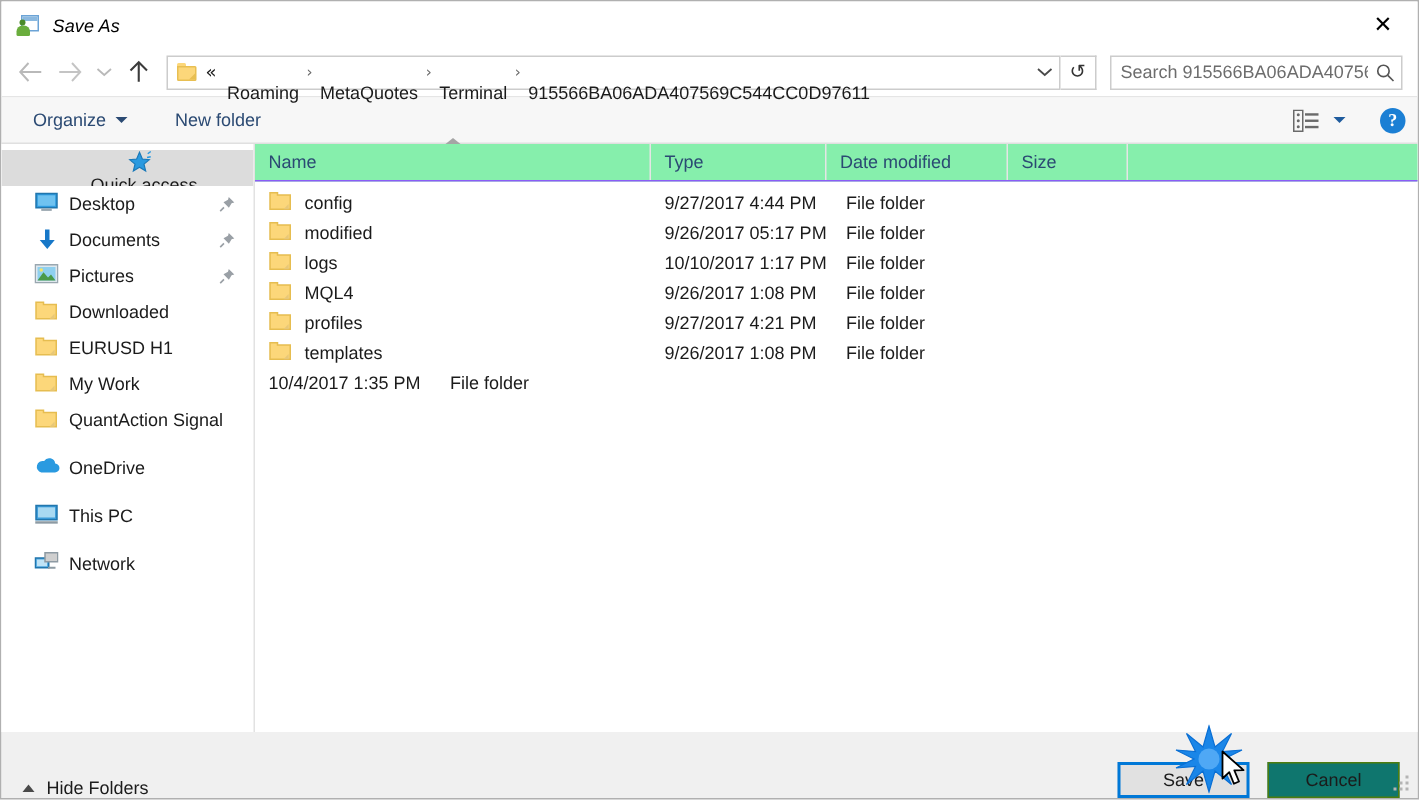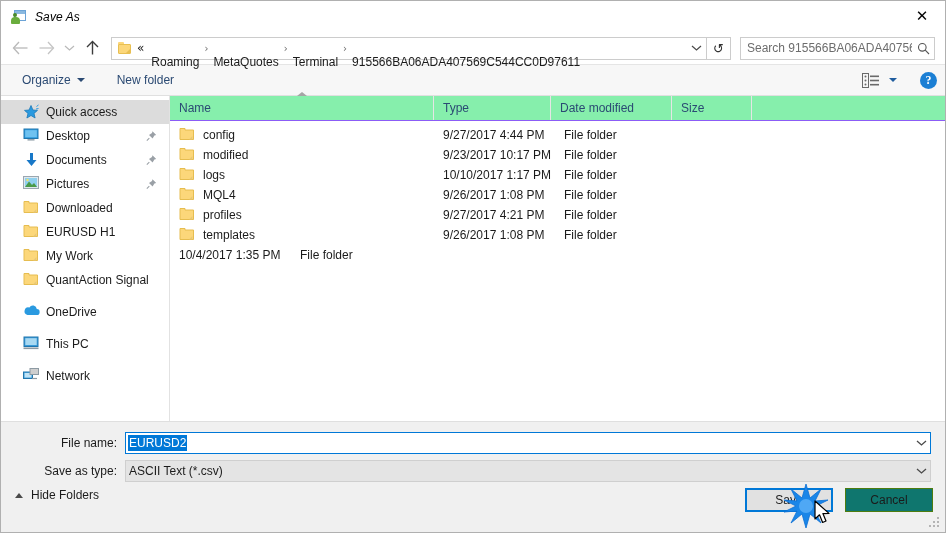--- a/index.html
+++ b/index.html
@@ -225,21 +225,21 @@
   }
   .side-item {
     height: 24px;
     display: flex; align-items: center;
     padding-left: 22px;
     font-size: 12px; color: #1b1b1b;
     white-space: nowrap;
     position: relative;
     box-sizing: border-box;
   }
-  .side-item.root { padding-left: 22px; }
+  .side-item.root { padding-left: 22px; flex-direction: column; }
   .side-item.child { }
   .side-item.group { padding-left: 22px; }
   .side-item.selected { background: #dcdcdc; }
   .side-ico { width: 16px; height: 16px; margin-right: 7px; flex: none; position: relative; }
   .side-label { overflow: hidden; }
   .pin {
     position: absolute; right: 12px; top: 50%;
     transform: translateY(-50%);
     width: 11px; height: 11px;
   }
@@ -335,21 +335,21 @@
   }
   .field .chev {
     position: absolute; right: 0; top: 0; bottom: 0;
     width: 18px; display: flex; align-items: center; justify-content: center;
   }
 
   
   .footer {
     height: 44px; min-height: 44px;
     background: #f0f0f0;
-    display: flex; align-items: flex-start;
+    display: flex; align-items: flex-end;
     padding: 0 12px 0 14px;
     position: relative;
     box-sizing: border-box;
   }
   .hide-folders {
     display: flex; align-items: center;
     font-size: 12px; color: #1b1b1b;
   }
   .hf-caret {
     width: 0; height: 0; margin-right: 8px;
@@ -625,21 +625,21 @@
             <div class="cell c-size"></div>
           </div>
           <div class="frow">
             <div class="cell c-name">
               <span class="row-folder"><svg width="16" height="14" viewBox="0 0 16 14">
                   <path d="M1 1.5 h5 v1.5 h8.5 v9.5 h-13.5 z" fill="#fcd77a" stroke="#e6bd50" stroke-width="1"></path>
                   <path d="M13.4 9 v3.5 h-3.4 z" fill="#e8c878"></path>
                 </svg></span>
               <span>modified</span>
             </div>
-            <div class="cell c-date">9/23/2017 10:17 PM</div>
+            <div class="cell c-date">9/26/2017 05:17 PM</div>
             <div class="cell c-type">File folder</div>
             <div class="cell c-size"></div>
           </div>
           <div class="frow">
             <div class="cell c-name">
               <span class="row-folder"><svg width="16" height="14" viewBox="0 0 16 14">
                   <path d="M1 1.5 h5 v1.5 h8.5 v9.5 h-13.5 z" fill="#fcd77a" stroke="#e6bd50" stroke-width="1"></path>
                   <path d="M13.4 9 v3.5 h-3.4 z" fill="#e8c878"></path>
                 </svg></span>
               <span>logs</span>
@@ -686,44 +686,20 @@
           </div>
           <div class="frow">
             <div class="cell c-date">10/4/2017 1:35 PM</div>
             <div class="cell c-type">File folder</div>
             <div class="cell c-size"></div>
           </div>
         </div>
     </div>
   </div>
 
-  <div class="formarea">
-    <div class="formrow">
-      <div class="formlabel">File name:</div>
-      <div class="field filename">
-        <span class="val selectedtext">EURUSD2</span>
-        <span class="chev">
-          <svg width="11" height="8" viewBox="0 0 11 8">
-            <path d="M1 2 L5.5 6 L10 2" fill="none" stroke="#4a4a4a" stroke-width="1.3"></path>
-          </svg>
-        </span>
-      </div>
-    </div>
-    <div class="formrow">
-      <div class="formlabel">Save as type:</div>
-      <div class="field type">
-        <span class="val">ASCII Text (*.csv)</span>
-        <span class="chev">
-          <svg width="11" height="8" viewBox="0 0 11 8">
-            <path d="M1 2 L5.5 6 L10 2" fill="none" stroke="#4a4a4a" stroke-width="1.3"></path>
-          </svg>
-        </span>
-      </div>
-    </div>
-  </div>
 
   <div class="footer">
     <div class="hide-folders">
       <span class="hf-caret"></span>
       <span>Hide Folders</span>
     </div>
     <div class="footer-spacer"></div>
     <div class="btn primary">Save</div>
     <div class="btn">Cancel</div>
     <div class="grip">

